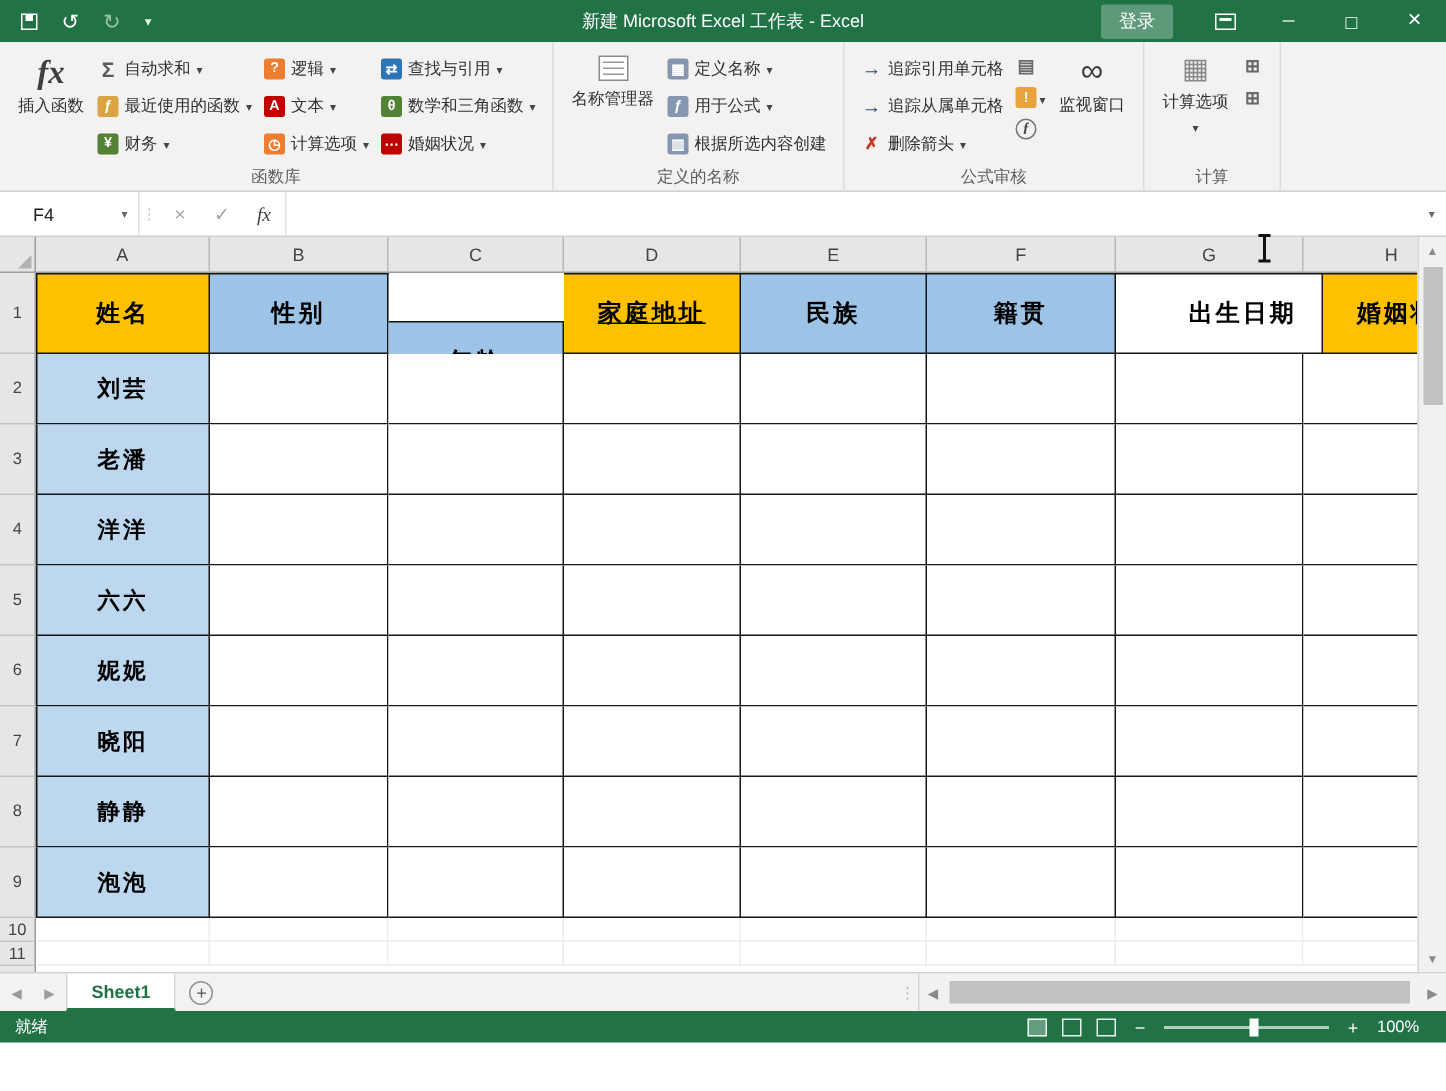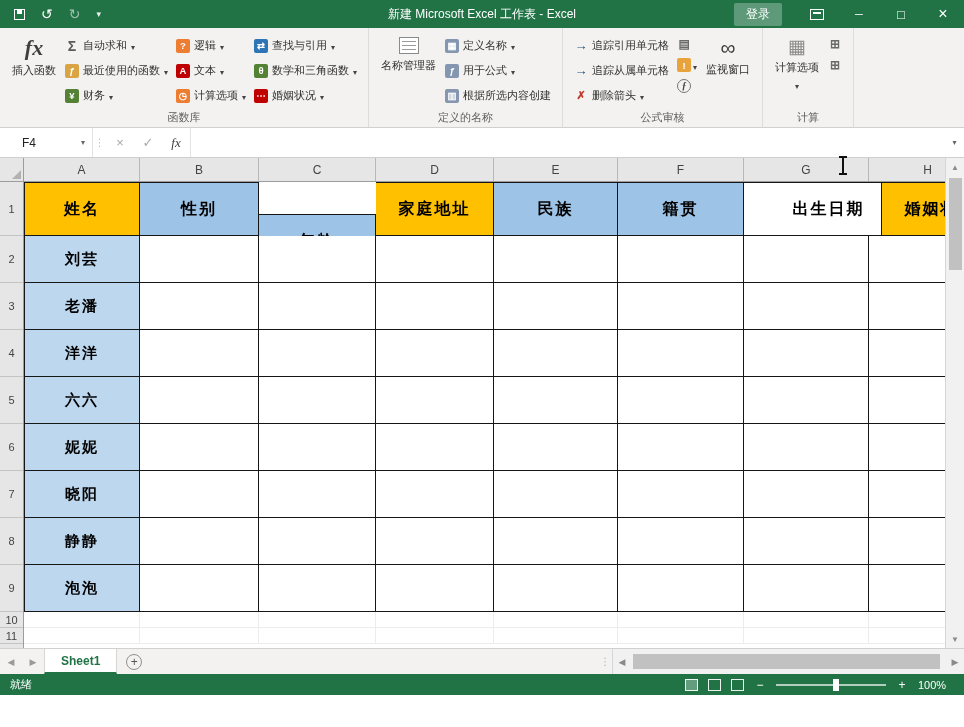--- a/index.html
+++ b/index.html
@@ -337,21 +337,21 @@
         <div class="rowh" style="height: 47px;">8</div>
         <div class="rowh" style="height: 47px;">9</div>
         <div class="rowh" style="height: 16px;">10</div>
         <div class="rowh" style="height: 16px;">11</div>
       </div>
     <div class="gridbody">
         <div class="grow" style="height: 54px;">
           <div class="cell tbl thead f-gold cfirst" style="width: 116px; font-family: Liberation Serif, serif;">姓名</div>
           <div class="cell tbl thead f-blue" style="width: 119px;">性别</div>
           <div class="cell tbl thead f-blue" style="width: 117px; margin-top: 32px;">年龄</div>
-          <div class="cell tbl thead f-gold" style="width: 118px;">家庭地址</div>
+          <div class="cell tbl thead f-gold" style="width: 118px; text-decoration: underline;">家庭地址</div>
           <div class="cell tbl thead f-blue" style="width: 124px;">民族</div>
           <div class="cell tbl thead f-blue" style="width: 126px;">籍贯</div>
           <div class="cell tbl thead f-white" style="width: 138px; padding-left: 32px;">出生日期</div>
           <div class="cell tbl thead f-gold" style="width: 118px;">婚姻状况</div>
         </div>
         <div class="grow" style="height: 47px;">
           <div class="cell tbl namec cfirst" style="width: 116px;">刘芸</div>
           <div class="cell tbl blank" style="width: 119px;"></div>
           <div class="cell tbl blank" style="width: 117px;"></div>
           <div class="cell tbl blank" style="width: 118px;"></div>

